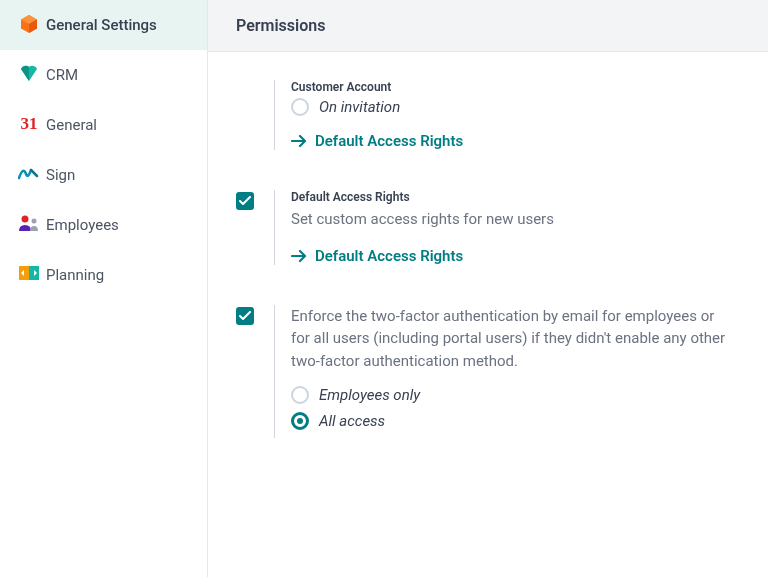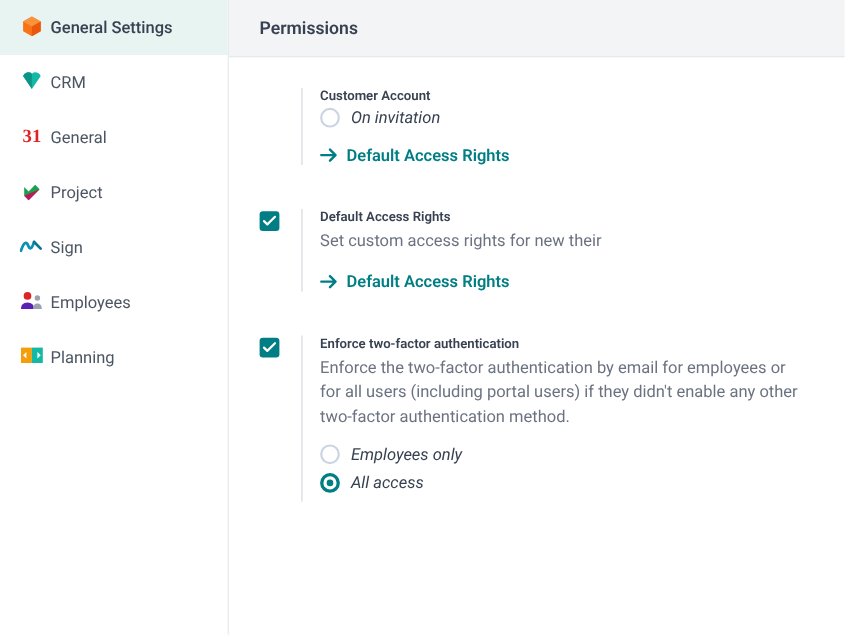--- a/index.html
+++ b/index.html
@@ -167,29 +167,20 @@
     <span>CRM</span>
   </div>
   <div class="sidebar-item">
     <span class="icon-slot">
       <span style="font-family: Georgia, serif; font-weight:700; font-size:17px; color:#dc2626;">31</span>
     </span>
     <span>General</span>
   </div>
   <div class="sidebar-item">
     <span class="icon-slot">
-      <svg width="20" height="20" viewBox="0 0 20 20">
-          <path d="M3 10 L7 14 L17 4 L13 0 L7 6 L3 2 Z" transform="translate(0,4)" fill="#16a34a"></path>
-          <path d="M3 10 L7 14 L17 4" transform="translate(0,4)" fill="#be185d"></path>
-        </svg>
-    </span>
-    <span>Project</span>
-  </div>
-  <div class="sidebar-item">
-    <span class="icon-slot">
       <svg width="22" height="18" viewBox="0 0 22 18">
           <path d="M1 14 Q5 2 8 10 Q10 15 13 6" stroke="#0891b2" stroke-width="2.5" fill="none" stroke-linecap="round"></path>
           <path d="M13 6 L19 12" stroke="#0e7490" stroke-width="2.5" stroke-linecap="round"></path>
         </svg>
     </span>
     <span>Sign</span>
   </div>
   <div class="sidebar-item">
     <span class="icon-slot">
       <svg width="22" height="18" viewBox="0 0 22 18">
@@ -238,40 +229,39 @@
     <div class="setting-row">
       <div class="setting-check">
         <div class="checkbox checked">
           <svg width="12" height="10" viewBox="0 0 12 10">
               <path d="M1 5 L4 8 L11 1" stroke="#fff" stroke-width="2" fill="none" stroke-linecap="round" stroke-linejoin="round"></path>
             </svg>
         </div>
       </div>
       <div class="setting-body">
         <div class="setting-title">Default Access Rights</div>
-        <div class="setting-desc">Set custom access rights for new their</div>
+        <div class="setting-desc">Set custom access rights for new users</div>
         <div class="link-row">
           <svg width="16" height="14" viewBox="0 0 16 14">
               <path d="M1 7 H13 M9 2 L14 7 L9 12" stroke="#017e84" stroke-width="2.2" fill="none" stroke-linecap="round" stroke-linejoin="round"></path>
             </svg>
           <span>Default Access Rights</span>
         </div>
       </div>
     </div>
 
     <div class="setting-row">
       <div class="setting-check">
         <div class="checkbox checked">
           <svg width="12" height="10" viewBox="0 0 12 10">
               <path d="M1 5 L4 8 L11 1" stroke="#fff" stroke-width="2" fill="none" stroke-linecap="round" stroke-linejoin="round"></path>
             </svg>
         </div>
       </div>
       <div class="setting-body">
-        <div class="setting-title">Enforce two-factor authentication</div>
         <div class="setting-desc">Enforce the two-factor authentication by email for employees or for all users (including portal users) if they didn't enable any other two-factor authentication method.</div>
         <div class="radio-row">
           <span class="radio-circle"></span>
           <span class="radio-label">Employees only</span>
         </div>
         <div class="radio-row">
           <span class="radio-circle selected"></span>
           <span class="radio-label">All access</span>
         </div>
       </div>

